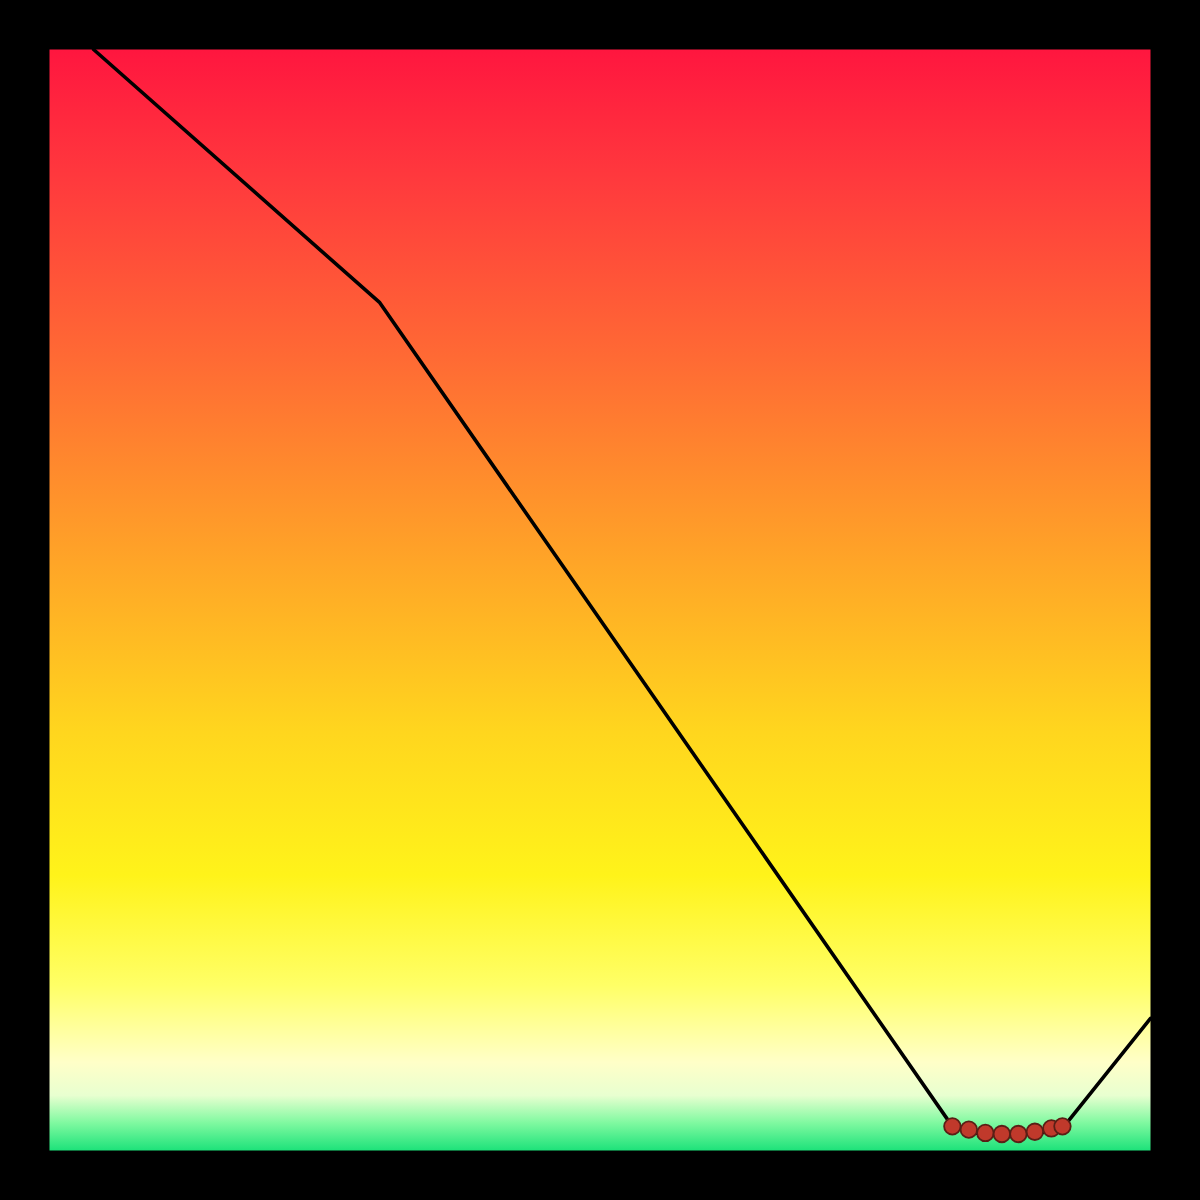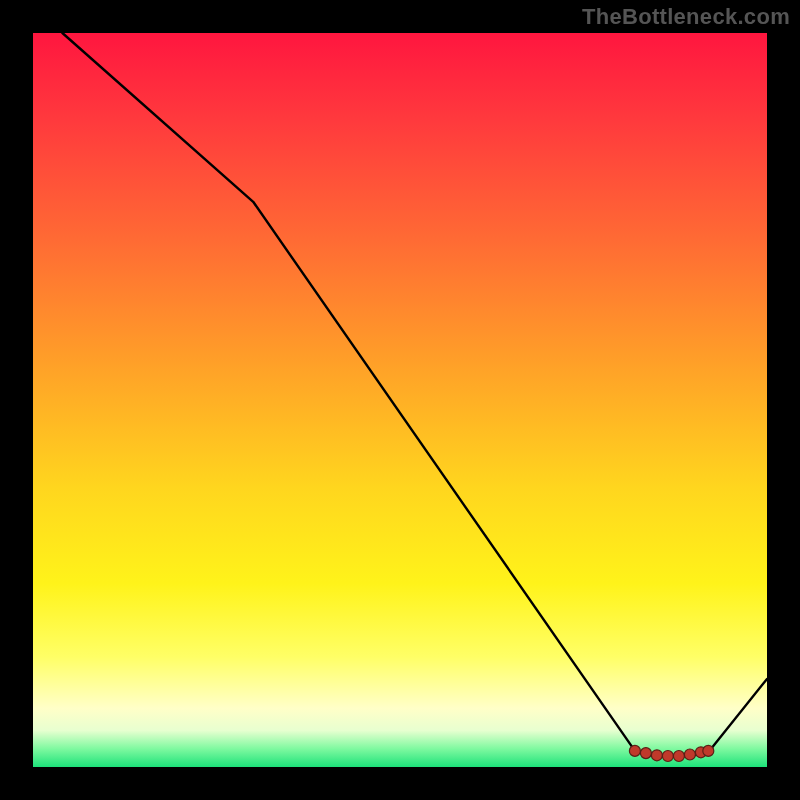--- a/index.html
+++ b/index.html
@@ -68,21 +68,20 @@
     fill: #c0392b;
     stroke: #5a1f16;
     stroke-width: 1.2;
   }
 </style>
 </head>
 <body>
 
 <div class="frame">
 
-  <div class="watermark">TheBottleneck.com</div>
 
   <div class="plot-area"></div>
 
   <svg class="overlay" viewBox="0 0 734 734" preserveAspectRatio="none">
     <path class="curve" d="M29.4 0.0 L220.2 168.8 L601.9 717.9 L616.6 722.3 L631.2 723.7 L645.9 723.7 L660.6 722.3 L675.3 719.3 L734.0 645.9"></path>
     <g class="markers">
         <circle cx="601.9" cy="717.9" r="5.5"></circle>
         <circle cx="612.9" cy="720.1" r="5.5"></circle>
         <circle cx="623.9" cy="722.3" r="5.5"></circle>
         <circle cx="634.9" cy="723.0" r="5.5"></circle>

